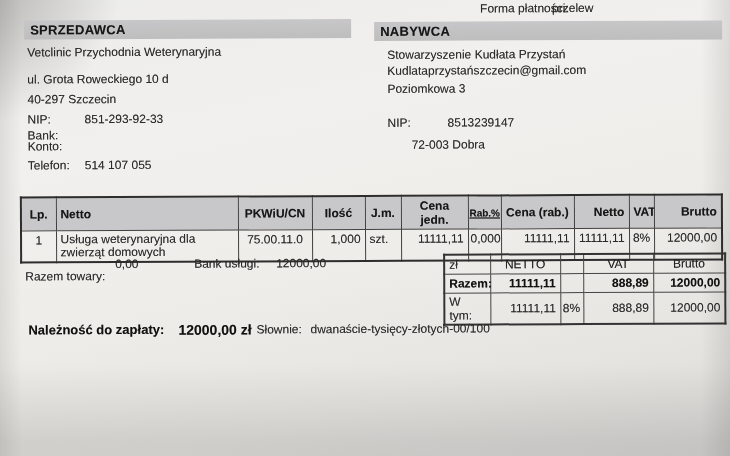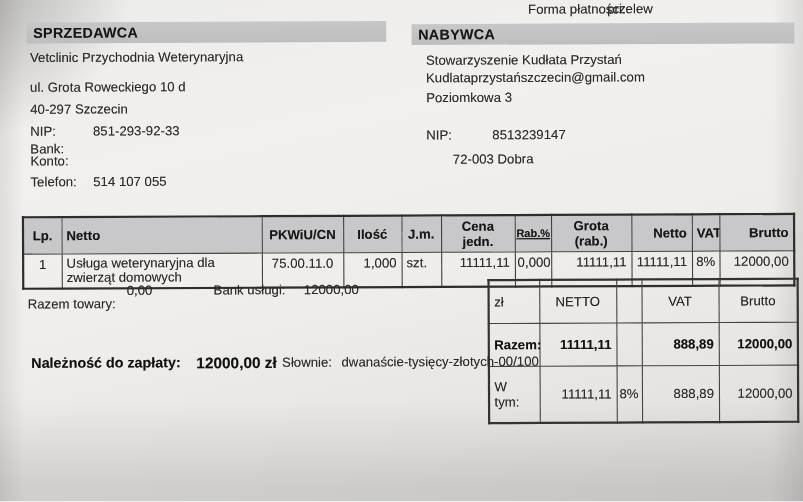--- a/index.html
+++ b/index.html
@@ -38,21 +38,21 @@
   .items th,.items td{border:1px solid #414141;font-size:12px;padding:2px 4px;overflow:hidden;}
   .items th{background:#c8c8ca;font-weight:bold;color:#161616;height:17px;}
   .items td{height:24px;vertical-align:top;}
   .items .sm{font-size:10px;padding:2px 1px;text-decoration:underline;}
   .items .ctr{text-align:center;}
   .items .lft{text-align:left;}
   .items .rgt{text-align:right;}
   .name-cell{line-height:13px;padding-left:6px;}
 
   .summary{position:absolute;left:443px;top:254px;width:281px;border:2px solid #333;}
-  .summary td{border:1px solid #444;font-size:12px;padding:11px 4px;height:16px;vertical-align:middle;}
+  .summary td{border:1px solid #444;font-size:12px;padding:1px 4px;height:16px;vertical-align:middle;}
   .summary .hdr{text-align:center;color:#222;}
   .summary .lbl{text-align:left;}
   .summary .val{text-align:right;}
   .summary .boldrow td{font-weight:bold;color:#111;}
 </style>
 </head>
 <body>
 
 <div class="photo">
   <div class="doc">
@@ -95,21 +95,21 @@
       </colgroup>
       <thead>
         <tr>
           <th class="ctr">Lp.</th>
           <th class="lft">Netto</th>
           <th class="ctr">PKWiU/CN</th>
           <th class="ctr">Ilość</th>
           <th class="ctr">J.m.</th>
           <th class="ctr">Cena jedn.</th>
           <th class="ctr sm">Rab.%</th>
-          <th class="ctr">Grota (rab.)</th>
+          <th class="ctr">Cena (rab.)</th>
           <th class="rgt">Netto</th>
           <th class="ctr">VAT</th>
           <th class="rgt">Brutto</th>
         </tr>
       </thead>
       <tbody>
         <tr>
           <td class="ctr">1</td>
           <td class="lft name-cell" style="white-space:normal;">Usługa weterynaryjna dla zwierząt domowych</td>
           <td class="ctr">75.00.11.0</td>

